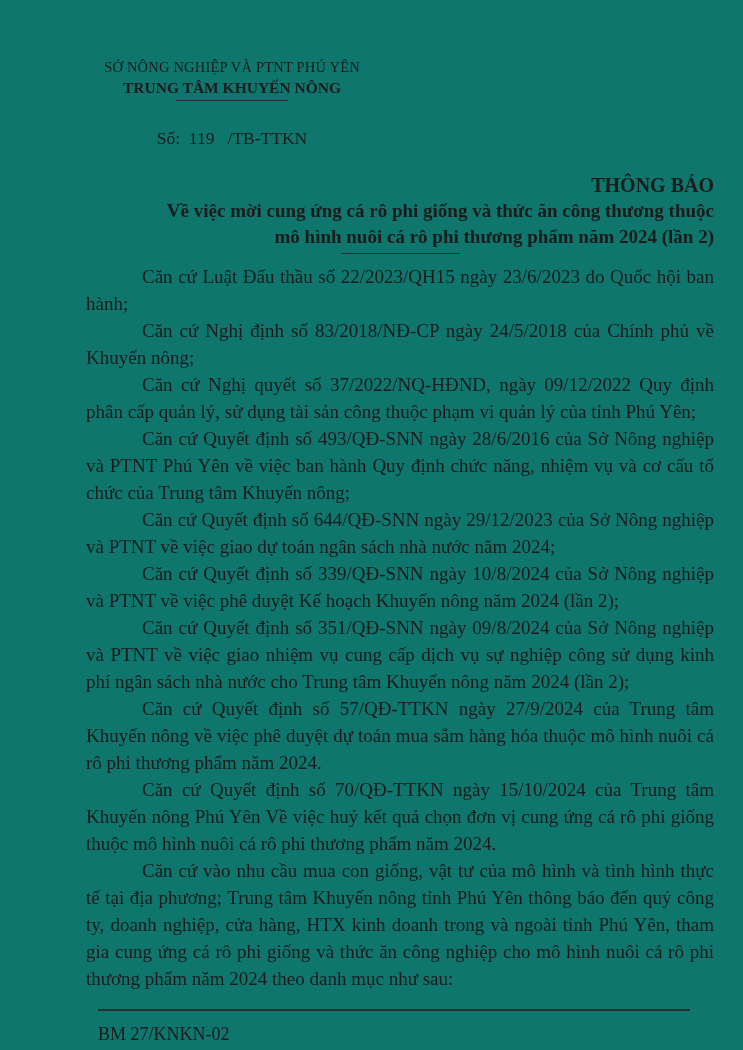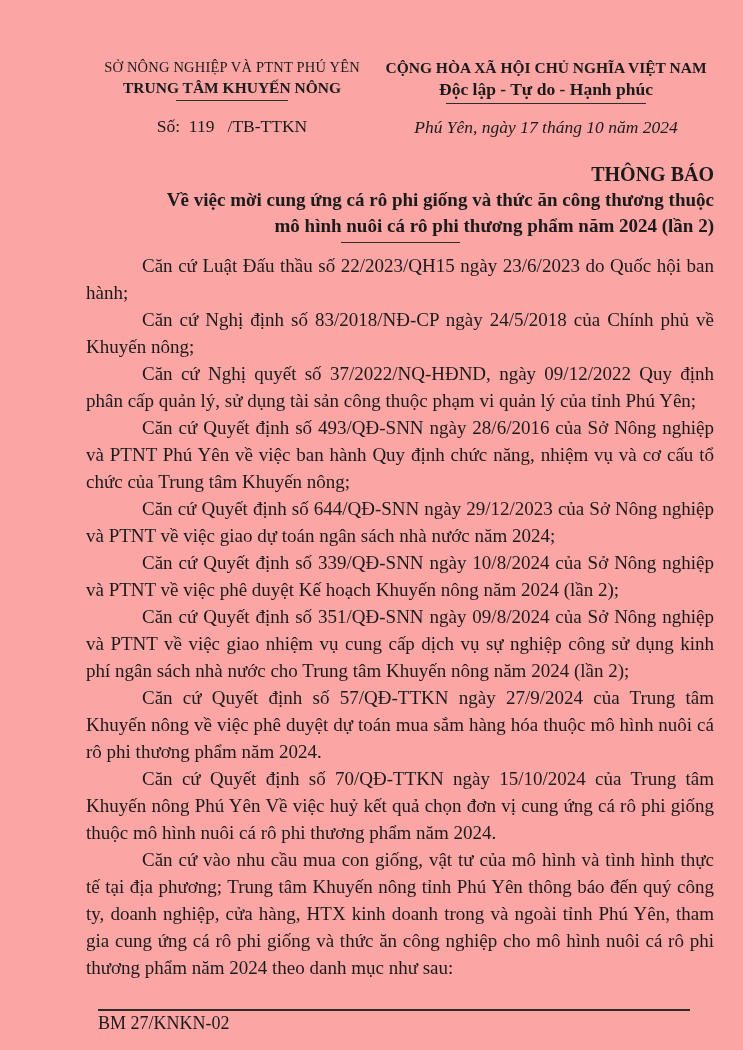--- a/index.html
+++ b/index.html
@@ -1,21 +1,21 @@
 <!DOCTYPE html>
 <html><head>
 <meta charset="utf-8">
 <style>
   html, body { margin: 0; padding: 0; background: #e8e8e8; }
   .page {
     position: relative;
     width: 743px;
     height: 1050px;
     margin: 0 auto;
-    background: #fca5a5;
+    background: #0f766e;
     color: #1b1b1b;
     font-family: "Liberation Serif", "DejaVu Serif", serif;
     overflow: hidden;
   }
   .doc {
     position: absolute;
     left: 86px;
     top: 58px;
     width: 628px;
   }
@@ -23,21 +23,21 @@
   .nat-header { display: flex; }
   .nh-left  { width: 292px; text-align: center; }
   .nh-right { width: 336px; text-align: center; }
   .nh-org1  { font-size: 14.5px; line-height: 19px; letter-spacing: 0.2px; }
   .nh-org2  { font-size: 15.5px; line-height: 21px; font-weight: bold; }
   .nh-rep   { font-size: 15.5px; line-height: 20px; font-weight: bold; }
   .nh-motto { font-size: 17.5px; line-height: 23px; font-weight: bold; }
   .u-line   { border-bottom: 1.6px solid #2c2c2c; margin: 2px auto 0 auto; }
   .u-left   { width: 112px; }
   .u-right  { width: 200px; }
-  .nh-num   { font-size: 17.5px; margin-top: 15px; white-space: pre; text-align: center; }
+  .nh-num   { font-size: 17.5px; margin-top: 27px; white-space: pre; text-align: center; }
   .nh-date  { font-size: 17.5px; font-style: italic; margin-top: 13px; }
   
   .title-block { text-align: right; margin-top: 23px; }
   .t-head  { font-size: 20px; font-weight: bold; line-height: 26px; }
   .t-sub   { font-size: 19px; font-weight: bold; line-height: 26px; }
   .t-div   { width: 119px; border-bottom: 1.8px solid #2c2c2c; margin: 3px auto 0 auto; }
   
   .body-text { margin-top: 9px; }
   .para {
     margin: 0;
@@ -46,42 +46,36 @@
     text-align: justify;
     text-indent: 56px;
   }
   
   .footer {
     position: absolute;
     left: 98px;
     top: 1009px;
     width: 592px;
     border-top: 2px solid #2c2c2c;
-    padding-top: 2px;
+    padding-top: 13px;
     font-size: 18px;
   }
 </style>
 </head>
 <body>
 
 <div class="page">
   <div class="doc">
 
     <div class="nat-header">
       <div class="nh-left">
         <div class="nh-org1">SỞ NÔNG NGHIỆP VÀ PTNT PHÚ YÊN</div>
         <div class="nh-org2">TRUNG TÂM KHUYẾN NÔNG</div>
         <div class="u-line u-left"></div>
         <div class="nh-num">Số:  119   /TB-TTKN</div>
-      </div>
-      <div class="nh-right">
-        <div class="nh-rep">CỘNG HÒA XÃ HỘI CHỦ NGHĨA VIỆT NAM</div>
-        <div class="nh-motto">Độc lập - Tự do - Hạnh phúc</div>
-        <div class="u-line u-right"></div>
-        <div class="nh-date">Phú Yên, ngày 17 tháng 10 năm 2024</div>
       </div>
     </div>
 
     <div class="title-block">
       <div class="t-head">THÔNG BÁO</div>
       <div class="t-sub">Về việc mời cung ứng cá rô phi giống và thức ăn công thương thuộc</div>
       <div class="t-sub">mô hình nuôi cá rô phi thương phẩm năm 2024 (lần 2)</div>
       <div class="t-div"></div>
     </div>
 

